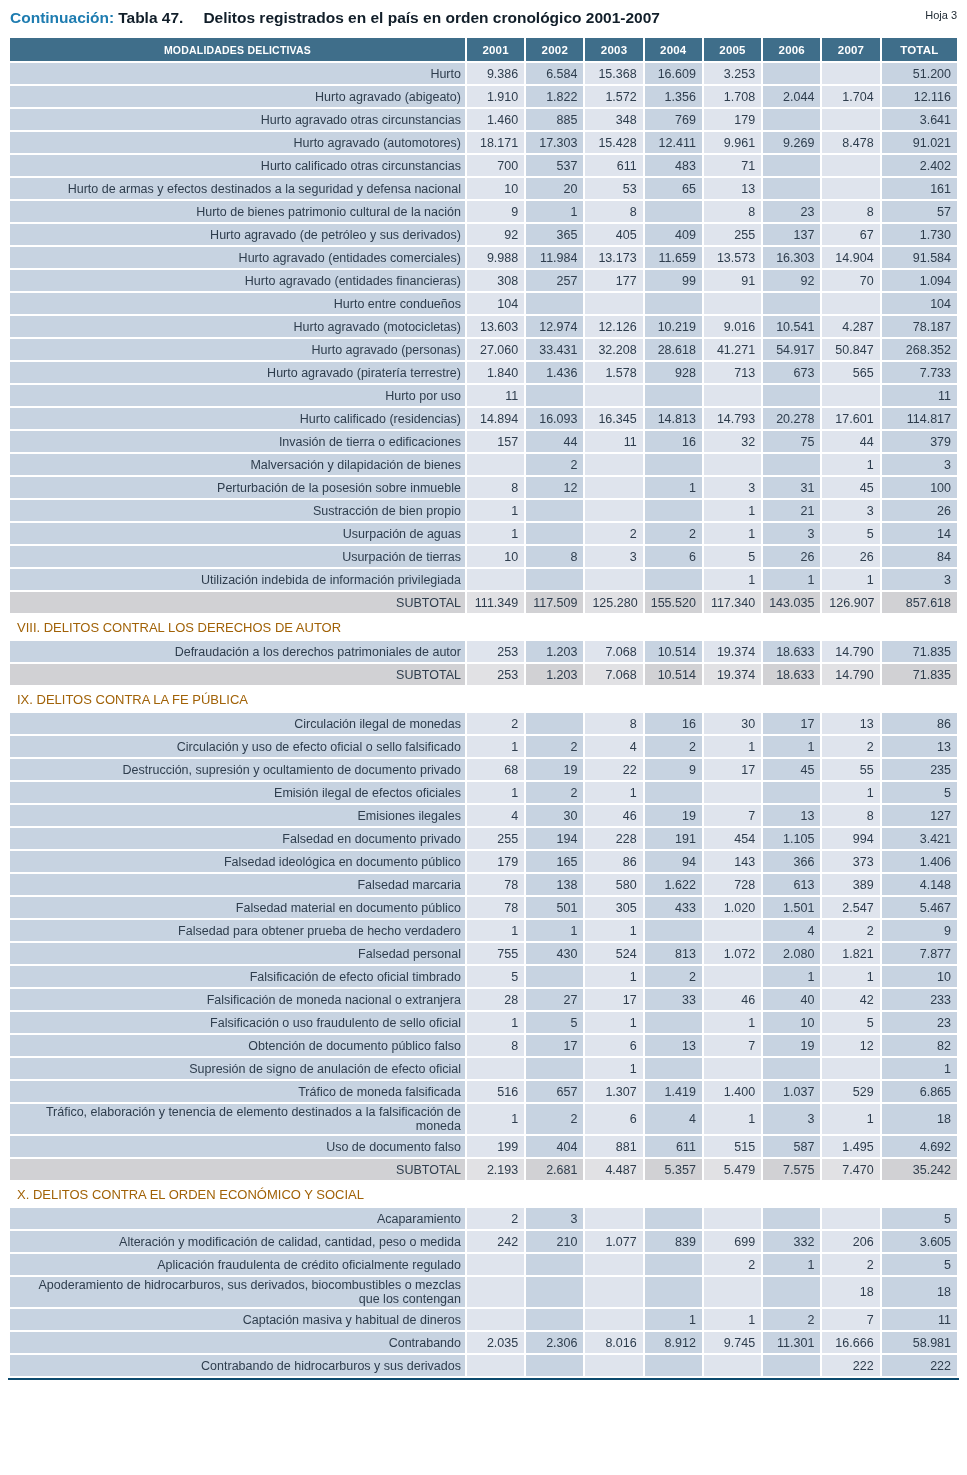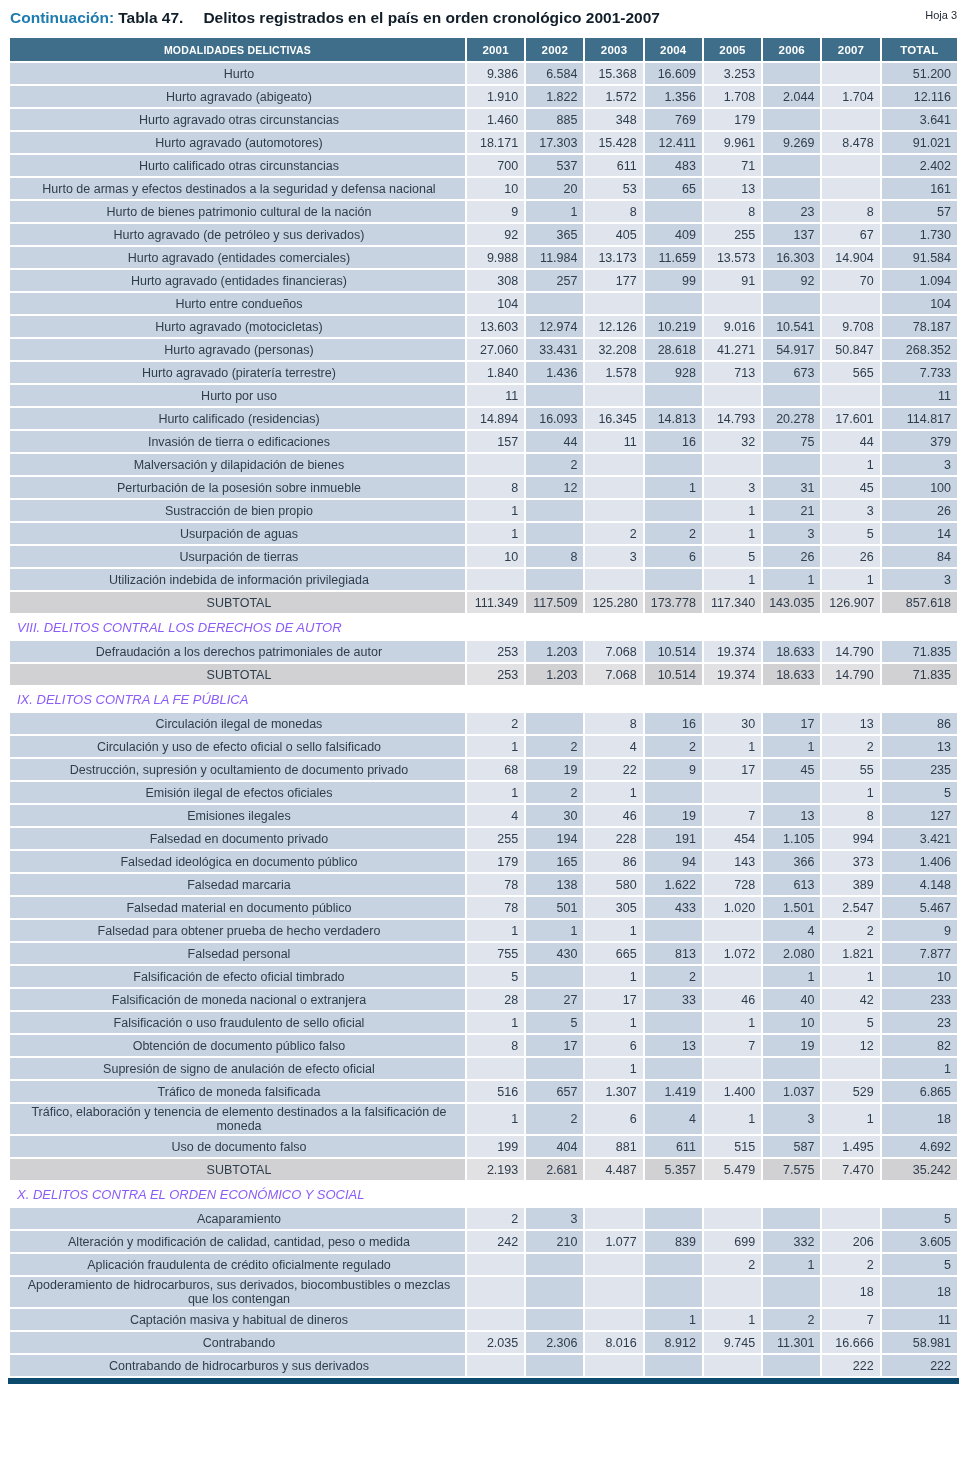--- a/index.html
+++ b/index.html
@@ -27,44 +27,44 @@
     gap:40px;
   }
   .title-left{font-size:15.5px;font-weight:bold;line-height:1.25;}
   .title-prefix{color:var(--title-accent);}
   .title-label{color:var(--title-dark);margin-left:4px;}
   .title-text{color:var(--title-dark);margin-left:20px;}
   .sheet-label{font-size:11px;color:#222c36;font-weight:normal;padding-top:1px;}
   table.crime{
     border-collapse:separate;border-spacing:2px;
     table-layout:fixed;width:951px;margin-top:9px;
-    border-bottom:6px solid #0c4a6e;
+    border-bottom:2px solid #0c4a6e;
   }
   th{
     background:var(--header-bg);color:#ffffff;
     font-size:11.5px;font-weight:bold;
     height:23px;text-align:center;vertical-align:middle;
     letter-spacing:0.2px;
   }
   th.label-head{font-size:10.5px;}
   td{
     font-size:12.5px;height:21px;vertical-align:middle;
     color:var(--text);line-height:1.12;
   }
-  td.label-cell{padding:1px 4px 1px 7px;text-align:center;}
+  td.label-cell{padding:1px 4px 1px 7px;text-align:right;}
   td.num-cell{padding:1px 6px 1px 2px;text-align:right;}
   .data-row .label-cell{background:var(--row-label-bg);}
   .data-row .col-light{background:var(--col-light-bg);}
   .data-row .col-dark{background:var(--col-dark-bg);}
   .subtotal-row .label-cell{background:var(--subtotal-dark-bg);}
   .subtotal-row .col-dark{background:var(--subtotal-dark-bg);}
   .subtotal-row .col-light{background:var(--subtotal-light-bg);padding-left:7px;}
   .section-cell{
-    background:#ffffff;color:#8b5cf6;
-    font-size:13px;padding:4px 4px 3px 7px;height:24px;font-style:italic;
+    background:#ffffff;color:#a16207;
+    font-size:13px;padding:4px 4px 3px 7px;height:24px;
   }
 </style>
 </head>
 <body>
 
 <div class="page">
   <div class="title-bar">
     <div class="title-left">
       <span class="title-prefix">Continuación:</span><span class="title-label">Tabla 47.</span><span class="title-text">Delitos registrados en el país en orden cronológico 2001-2007</span>
     </div>
@@ -219,21 +219,21 @@
           <td class="num-cell col-dark">104</td>
         </tr>
         <tr class="data-row">
           <td class="label-cell">Hurto agravado (motocicletas)</td>
           <td class="num-cell col-light">13.603</td>
           <td class="num-cell col-dark">12.974</td>
           <td class="num-cell col-light">12.126</td>
           <td class="num-cell col-dark">10.219</td>
           <td class="num-cell col-light">9.016</td>
           <td class="num-cell col-dark">10.541</td>
-          <td class="num-cell col-light">9.708</td>
+          <td class="num-cell col-light">4.287</td>
           <td class="num-cell col-dark">78.187</td>
         </tr>
         <tr class="data-row">
           <td class="label-cell">Hurto agravado (personas)</td>
           <td class="num-cell col-light">27.060</td>
           <td class="num-cell col-dark">33.431</td>
           <td class="num-cell col-light">32.208</td>
           <td class="num-cell col-dark">28.618</td>
           <td class="num-cell col-light">41.271</td>
           <td class="num-cell col-dark">54.917</td>
@@ -348,21 +348,21 @@
           <td class="num-cell col-light">1</td>
           <td class="num-cell col-dark">1</td>
           <td class="num-cell col-light">1</td>
           <td class="num-cell col-dark">3</td>
         </tr>
         <tr class="subtotal-row">
           <td class="label-cell">SUBTOTAL</td>
           <td class="num-cell col-light">111.349</td>
           <td class="num-cell col-dark">117.509</td>
           <td class="num-cell col-light">125.280</td>
-          <td class="num-cell col-dark">173.778</td>
+          <td class="num-cell col-dark">155.520</td>
           <td class="num-cell col-light">117.340</td>
           <td class="num-cell col-dark">143.035</td>
           <td class="num-cell col-light">126.907</td>
           <td class="num-cell col-dark">857.618</td>
         </tr>
         <tr>
           <td colspan="9" class="section-cell">VIII. DELITOS CONTRAL LOS DERECHOS DE AUTOR</td>
         </tr>
         <tr class="data-row">
           <td class="label-cell">Defraudación a los derechos patrimoniales de autor</td>
@@ -496,21 +496,21 @@
           <td class="num-cell col-dark"></td>
           <td class="num-cell col-light"></td>
           <td class="num-cell col-dark">4</td>
           <td class="num-cell col-light">2</td>
           <td class="num-cell col-dark">9</td>
         </tr>
         <tr class="data-row">
           <td class="label-cell">Falsedad personal</td>
           <td class="num-cell col-light">755</td>
           <td class="num-cell col-dark">430</td>
-          <td class="num-cell col-light">665</td>
+          <td class="num-cell col-light">524</td>
           <td class="num-cell col-dark">813</td>
           <td class="num-cell col-light">1.072</td>
           <td class="num-cell col-dark">2.080</td>
           <td class="num-cell col-light">1.821</td>
           <td class="num-cell col-dark">7.877</td>
         </tr>
         <tr class="data-row">
           <td class="label-cell">Falsificación de efecto oficial timbrado</td>
           <td class="num-cell col-light">5</td>
           <td class="num-cell col-dark"></td>

